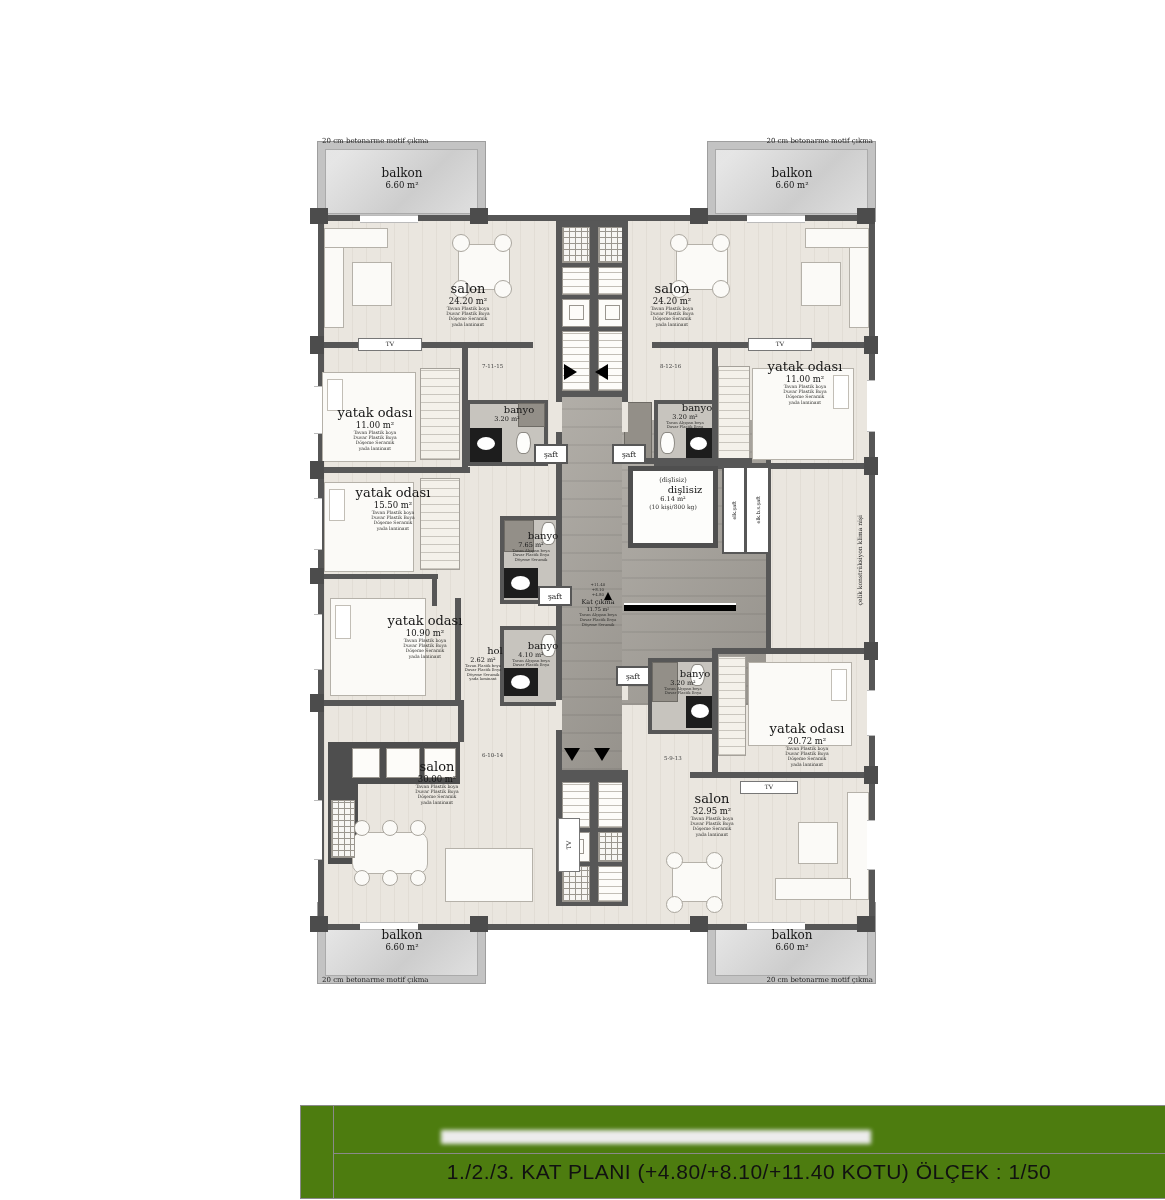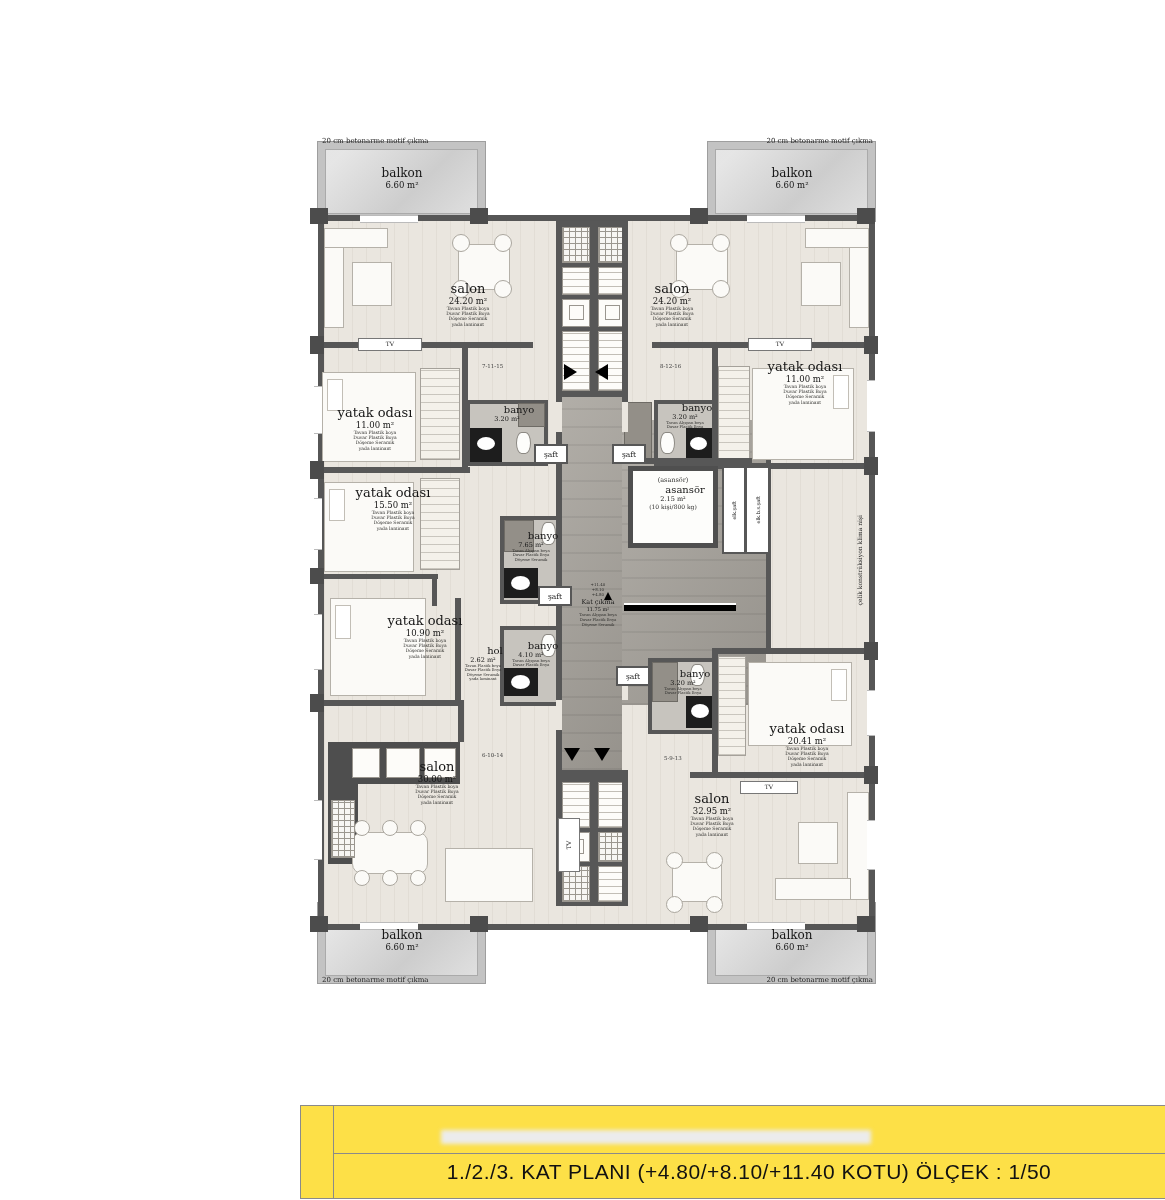--- a/index.html
+++ b/index.html
@@ -49,21 +49,21 @@
          font-size:6px;text-align:center;color:#222;line-height:10px;}
   .shaftbox{position:absolute;background:#fff;border:2px solid #575757;z-index:25;
             font-size:7.5px;text-align:center;color:#1a1a1a;display:flex;align-items:center;justify-content:center;}
   .vshaft{position:absolute;background:#fff;border:2px solid #575757;z-index:25;display:flex;
           align-items:center;justify-content:center;}
   .vtext{writing-mode:vertical-rl;transform:rotate(180deg);font-size:5px;color:#222;white-space:nowrap;}
   .tri{position:absolute;width:0;height:0;z-index:26;}
   .rail{position:absolute;background:#000;box-shadow:inset 0 2px 0 #fff;z-index:26;}
   
   .tblock{position:absolute;left:300px;top:1105px;width:864px;height:92px;border:1px solid #8a8a8a;
-          background:#fde047;z-index:40;}
+          background:#4d7c0f;z-index:40;}
   .tblock .cell-left{position:absolute;left:0;top:0;width:32px;height:100%;border-right:1px solid #8a8a8a;}
   .tblock .hdiv{position:absolute;left:32px;top:47px;right:0;height:1px;background:#8a8a8a;}
   .wmark{position:absolute;left:140px;top:24px;width:430px;height:14px;background:#ececec;filter:blur(2px);}
   .title-text{position:absolute;left:32px;top:54px;width:832px;text-align:center;
               font-family:"Liberation Sans",sans-serif;font-size:21px;color:#111;letter-spacing:.5px;}
 </style>
 </head>
 <body>
 
 <div class="page">
@@ -144,23 +144,23 @@
   <div class="rail" style="left:624px;top:603px;width:112px;height:8px;"></div>
 
   <div class="tri" style="left:564px;top:364px;border-top:8px solid transparent;border-bottom:8px solid transparent;border-left:13px solid #000;"></div>
   <div class="tri" style="left:595px;top:364px;border-top:8px solid transparent;border-bottom:8px solid transparent;border-right:13px solid #000;"></div>
   <div class="tri" style="left:564px;top:748px;border-left:8px solid transparent;border-right:8px solid transparent;border-top:13px solid #000;"></div>
   <div class="tri" style="left:594px;top:748px;border-left:8px solid transparent;border-right:8px solid transparent;border-top:13px solid #000;"></div>
   <div class="tri" style="left:604px;top:592px;border-left:4px solid transparent;border-right:4px solid transparent;border-bottom:8px solid #000;"></div>
 
   <div class="abs" style="left:628px;top:466px;width:90px;height:82px;background:#fdfdfb;border:5px solid #4f4f4f;z-index:20;"></div>
   <div class="lbl sm" style="left:626px;top:476px;width:94px;">
-    <div class="nt" style="font-size:6.5px;line-height:8px;">(asansör)</div>
-    <div class="nm">asansör</div>
-    <div class="ar">2.15 m²</div>
+    <div class="nt" style="font-size:6.5px;line-height:8px;">(dişlisiz)</div>
+    <div class="nm">dişlisiz</div>
+    <div class="ar">6.14 m²</div>
     <div class="nt" style="font-size:6px;line-height:8px;">(10 kişi/800 kg)</div>
   </div>
 
   <div class="vshaft" style="left:722px;top:466px;width:20px;height:84px;">
     <span class="vtext">elk.şaft</span>
   </div>
   <div class="vshaft" style="left:745px;top:466px;width:21px;height:84px;">
     <span class="vtext">elk.b.s.şaft</span>
   </div>
 
@@ -427,21 +427,21 @@
   <div class="lbl" style="left:755px;top:360px;width:100px;">
     <div class="nm">yatak odası</div>
     <div class="ar">11.00 m²</div>
     <div class="nt">Tavan Plastik boya</div>
     <div class="nt">Duvar Plastik Boya</div>
     <div class="nt">Döşeme Seramik</div>
     <div class="nt">yada laminant</div>
   </div>
   <div class="lbl" style="left:757px;top:722px;width:100px;">
     <div class="nm">yatak odası</div>
-    <div class="ar">20.41 m²</div>
+    <div class="ar">20.72 m²</div>
     <div class="nt">Tavan Plastik boya</div>
     <div class="nt">Duvar Plastik Boya</div>
     <div class="nt">Döşeme Seramik</div>
     <div class="nt">yada laminant</div>
   </div>
 
   <div class="lbl sm" style="left:452px;top:645px;width:62px;">
     <div class="nm">hol</div>
     <div class="ar">2.62 m²</div>
     <div class="nt">Tavan Plastik boya</div>

